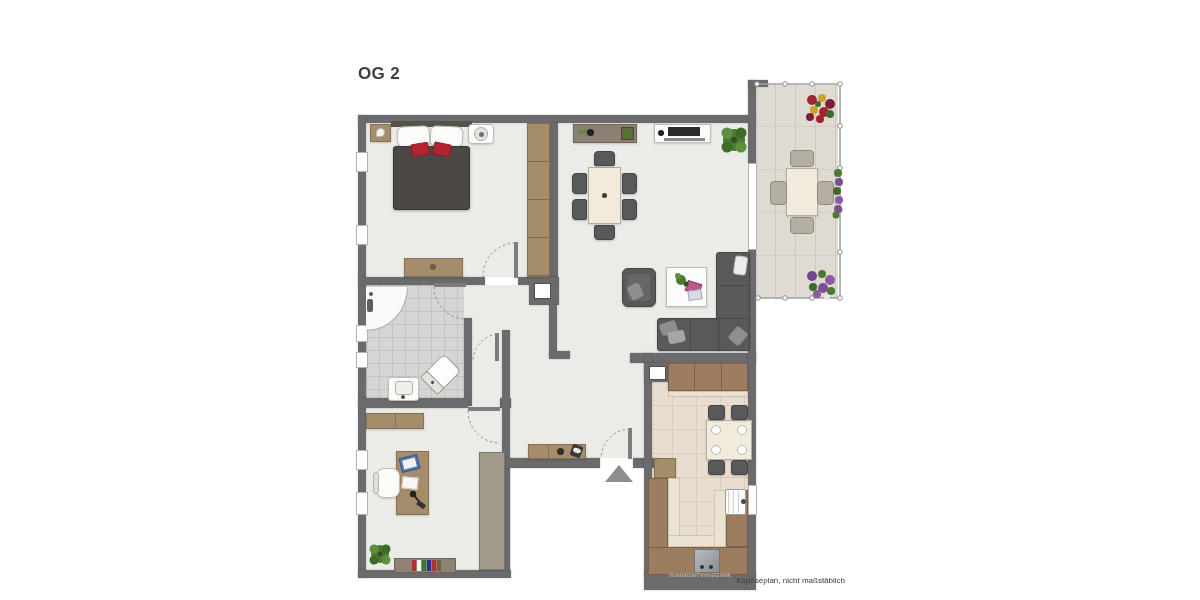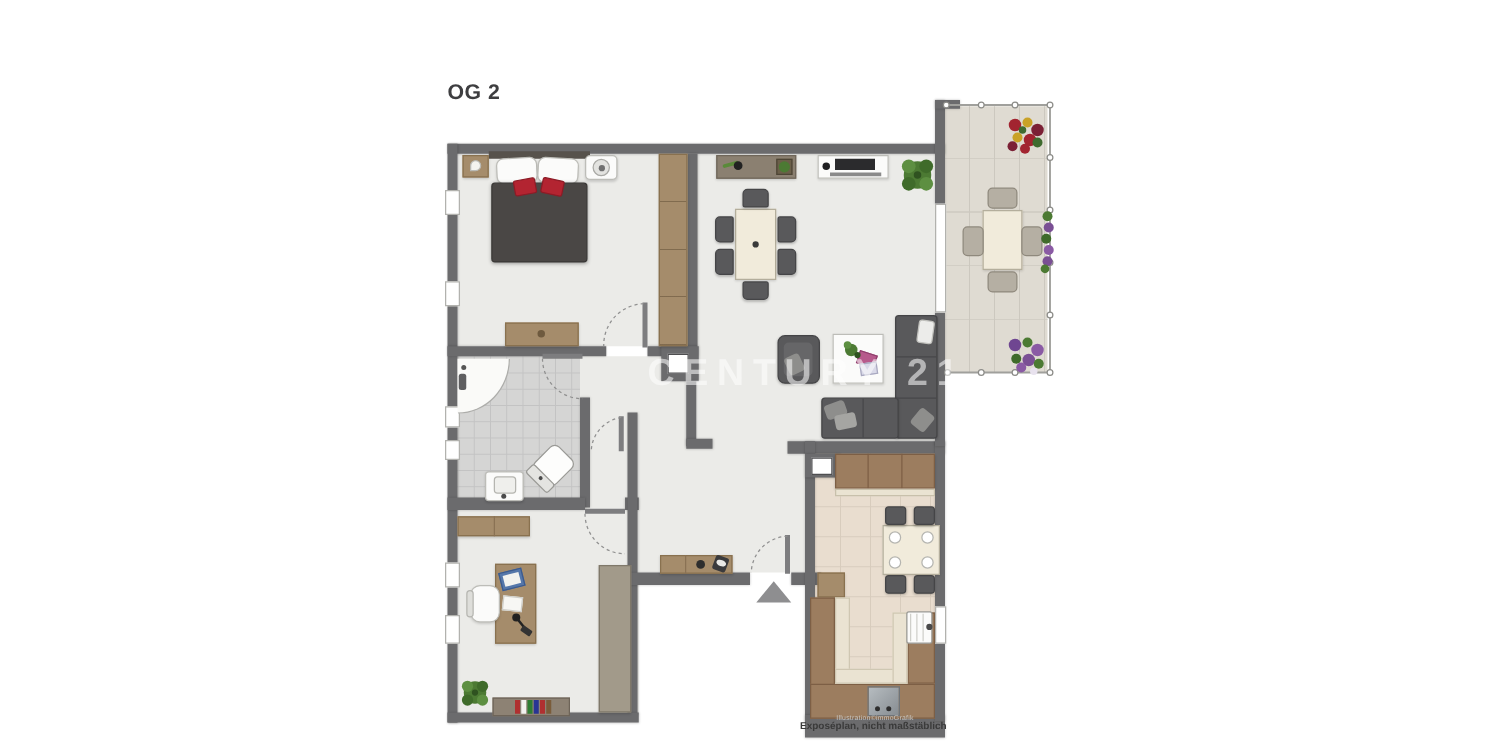--- a/index.html
+++ b/index.html
@@ -19,21 +19,21 @@
     background-size:13px 13px;}
   .kitchen-tiles{background:var(--kitchen_floor);
     background-image:linear-gradient(#d8ccbd 1px,transparent 1px),linear-gradient(90deg,#d8ccbd 1px,transparent 1px);
     background-size:24px 24px;}
   .balcony-planks{background:var(--balcony_floor);
     background-image:repeating-linear-gradient(90deg,transparent 0 19px,#ccc8bf 19px 20px),
                      repeating-linear-gradient(0deg,transparent 0 42px,#d2cec5 42px 43px);}
   .shelf-lines{background-image:repeating-linear-gradient(180deg,transparent 0 37px,rgba(60,45,25,.35) 37px 38px);}
   .title{font-size:17px;font-weight:700;color:#3e3e40;letter-spacing:.4px;margin-top:28px;}
   .watermark{font-size:30px;font-weight:700;letter-spacing:7px;color:var(--watermark);opacity:.55;}
-  .disclaimer{font-size:8px;font-weight:700;color:#3a3a3a;}
+  .disclaimer{font-size:8px;font-weight:400;color:#3a3a3a;text-align:right;}
   .credit{font-size:5.5px;color:#c9c9c6;text-align:center;letter-spacing:.2px;}
   svg.overlay{position:absolute;left:0;top:0;pointer-events:none;}
 </style>
 </head>
 <body>
 
 <div class="canvas">
 
   <div class="abs floor" style="left:366px;top:123px;width:186px;height:154px;"></div>
   <div class="abs floor" style="left:552px;top:123px;width:200px;height:230px;"></div>
@@ -281,17 +281,16 @@
         <circle cx="827" cy="297" r="3" fill="#e8e2ee"></circle>
     </g>
     <g>
       <circle cx="413" cy="494" r="3.2" fill="#222"></circle>
       <line x1="413" y1="494" x2="421" y2="504" stroke="#222" stroke-width="2"></line>
       <rect x="417" y="502" width="9" height="5" rx="1" fill="#333" transform="rotate(35 421 504)"></rect>
     </g>
   </svg>
 
   <div class="abs title" style="left:358px;top:36px;">OG 2</div>
-  <div class="abs watermark" style="left:518px;top:282px;">CENTURY 21</div>
   <div class="abs credit" style="left:648px;top:572px;width:104px;">Illustration©immoGrafik</div>
   <div class="abs disclaimer" style="left:640px;top:576px;width:205px;">Exposéplan, nicht maßstäblich</div>
 
 </div>
 
 </body></html>

